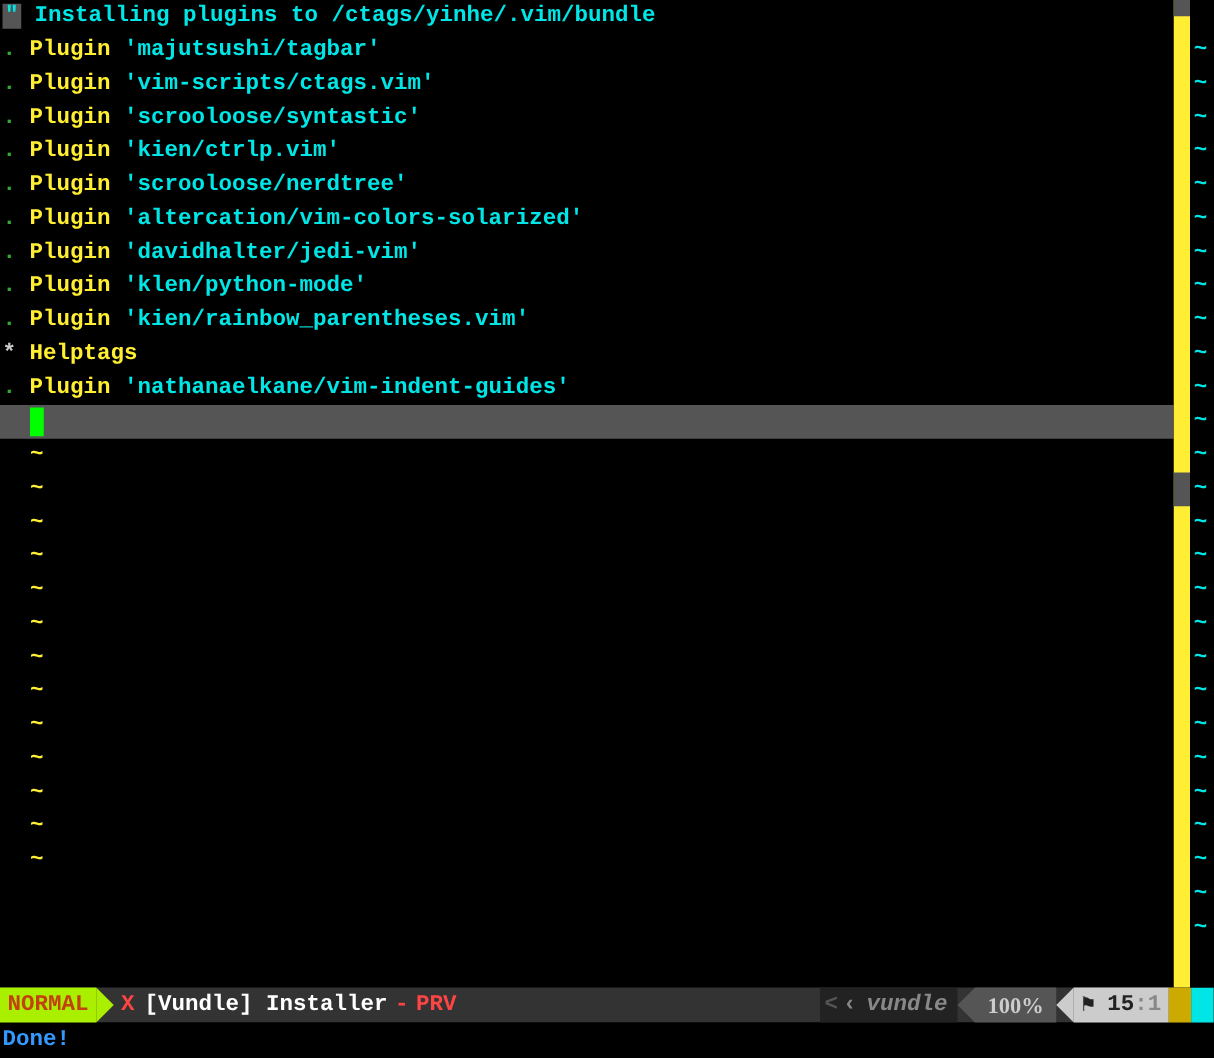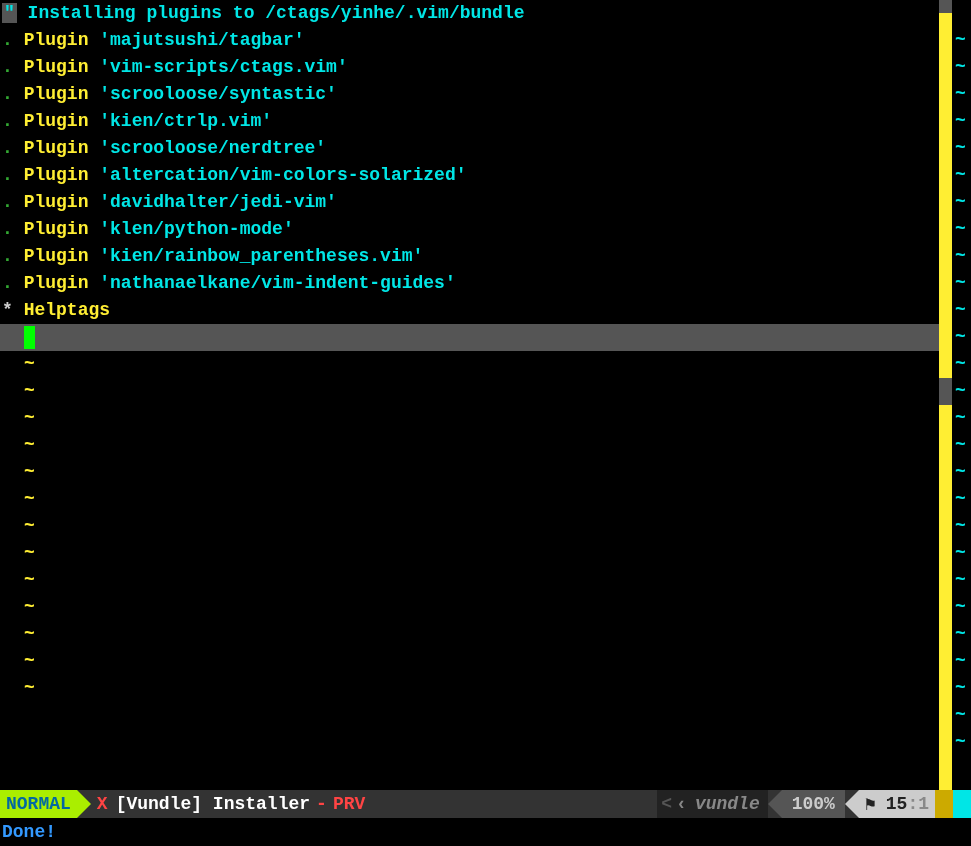--- a/index.html
+++ b/index.html
@@ -101,21 +101,21 @@
     .statusline {
       height: 28px;
       display: flex;
       align-items: center;
       background: #333333;
       font-weight: bold;
       white-space: pre;
     }
     .sl-mode {
       background: #aaee00;
-      color: #0369a1;
+      color: #c2410c;
       padding: 0 6px;
       height: 100%;
       display: flex;
       align-items: center;
     }
     .sl-arrow-green {
       width: 0;
       height: 0;
       border-top: 14px solid transparent;
       border-bottom: 14px solid transparent;
@@ -166,20 +166,21 @@
     .sl-arrow-left-mid {
       width: 0;
       height: 0;
       border-top: 14px solid transparent;
       border-bottom: 14px solid transparent;
       border-right: 14px solid #555555;
     }
     .sl-pct {
       color: #cccccc;
       padding: 0 10px;
+      font-family: Liberation Serif, serif;
     }
     .sl-arrow-left-light {
       width: 0;
       height: 0;
       border-top: 14px solid transparent;
       border-bottom: 14px solid transparent;
       border-right: 14px solid #cccccc;
     }
     .sl-light {
       background: #cccccc;
@@ -225,23 +226,23 @@
 
     <div class="line plugin-line"><span class="dot">.</span> <span class="plugin-word">Plugin</span> <span class="plugin-name">'majutsushi/tagbar'</span></div>
     <div class="line plugin-line"><span class="dot">.</span> <span class="plugin-word">Plugin</span> <span class="plugin-name">'vim-scripts/ctags.vim'</span></div>
     <div class="line plugin-line"><span class="dot">.</span> <span class="plugin-word">Plugin</span> <span class="plugin-name">'scrooloose/syntastic'</span></div>
     <div class="line plugin-line"><span class="dot">.</span> <span class="plugin-word">Plugin</span> <span class="plugin-name">'kien/ctrlp.vim'</span></div>
     <div class="line plugin-line"><span class="dot">.</span> <span class="plugin-word">Plugin</span> <span class="plugin-name">'scrooloose/nerdtree'</span></div>
     <div class="line plugin-line"><span class="dot">.</span> <span class="plugin-word">Plugin</span> <span class="plugin-name">'altercation/vim-colors-solarized'</span></div>
     <div class="line plugin-line"><span class="dot">.</span> <span class="plugin-word">Plugin</span> <span class="plugin-name">'davidhalter/jedi-vim'</span></div>
     <div class="line plugin-line"><span class="dot">.</span> <span class="plugin-word">Plugin</span> <span class="plugin-name">'klen/python-mode'</span></div>
     <div class="line plugin-line"><span class="dot">.</span> <span class="plugin-word">Plugin</span> <span class="plugin-name">'kien/rainbow_parentheses.vim'</span></div>
+    <div class="line helptags-line"><span class="star">*</span> <span>Helptags</span></div>
+
     <div class="line plugin-line"><span class="dot">.</span> <span class="plugin-word">Plugin</span> <span class="plugin-name">'nathanaelkane/vim-indent-guides'</span></div>
-
-    <div class="line helptags-line"><span class="star">*</span> <span>Helptags</span></div>
 
     <div class="line cursor-line"><span class="cursor-block"></span></div>
 
     <div class="line tilde-line">~</div>
     <div class="line tilde-line">~</div>
     <div class="line tilde-line">~</div>
     <div class="line tilde-line">~</div>
     <div class="line tilde-line">~</div>
     <div class="line tilde-line">~</div>
     <div class="line tilde-line">~</div>

